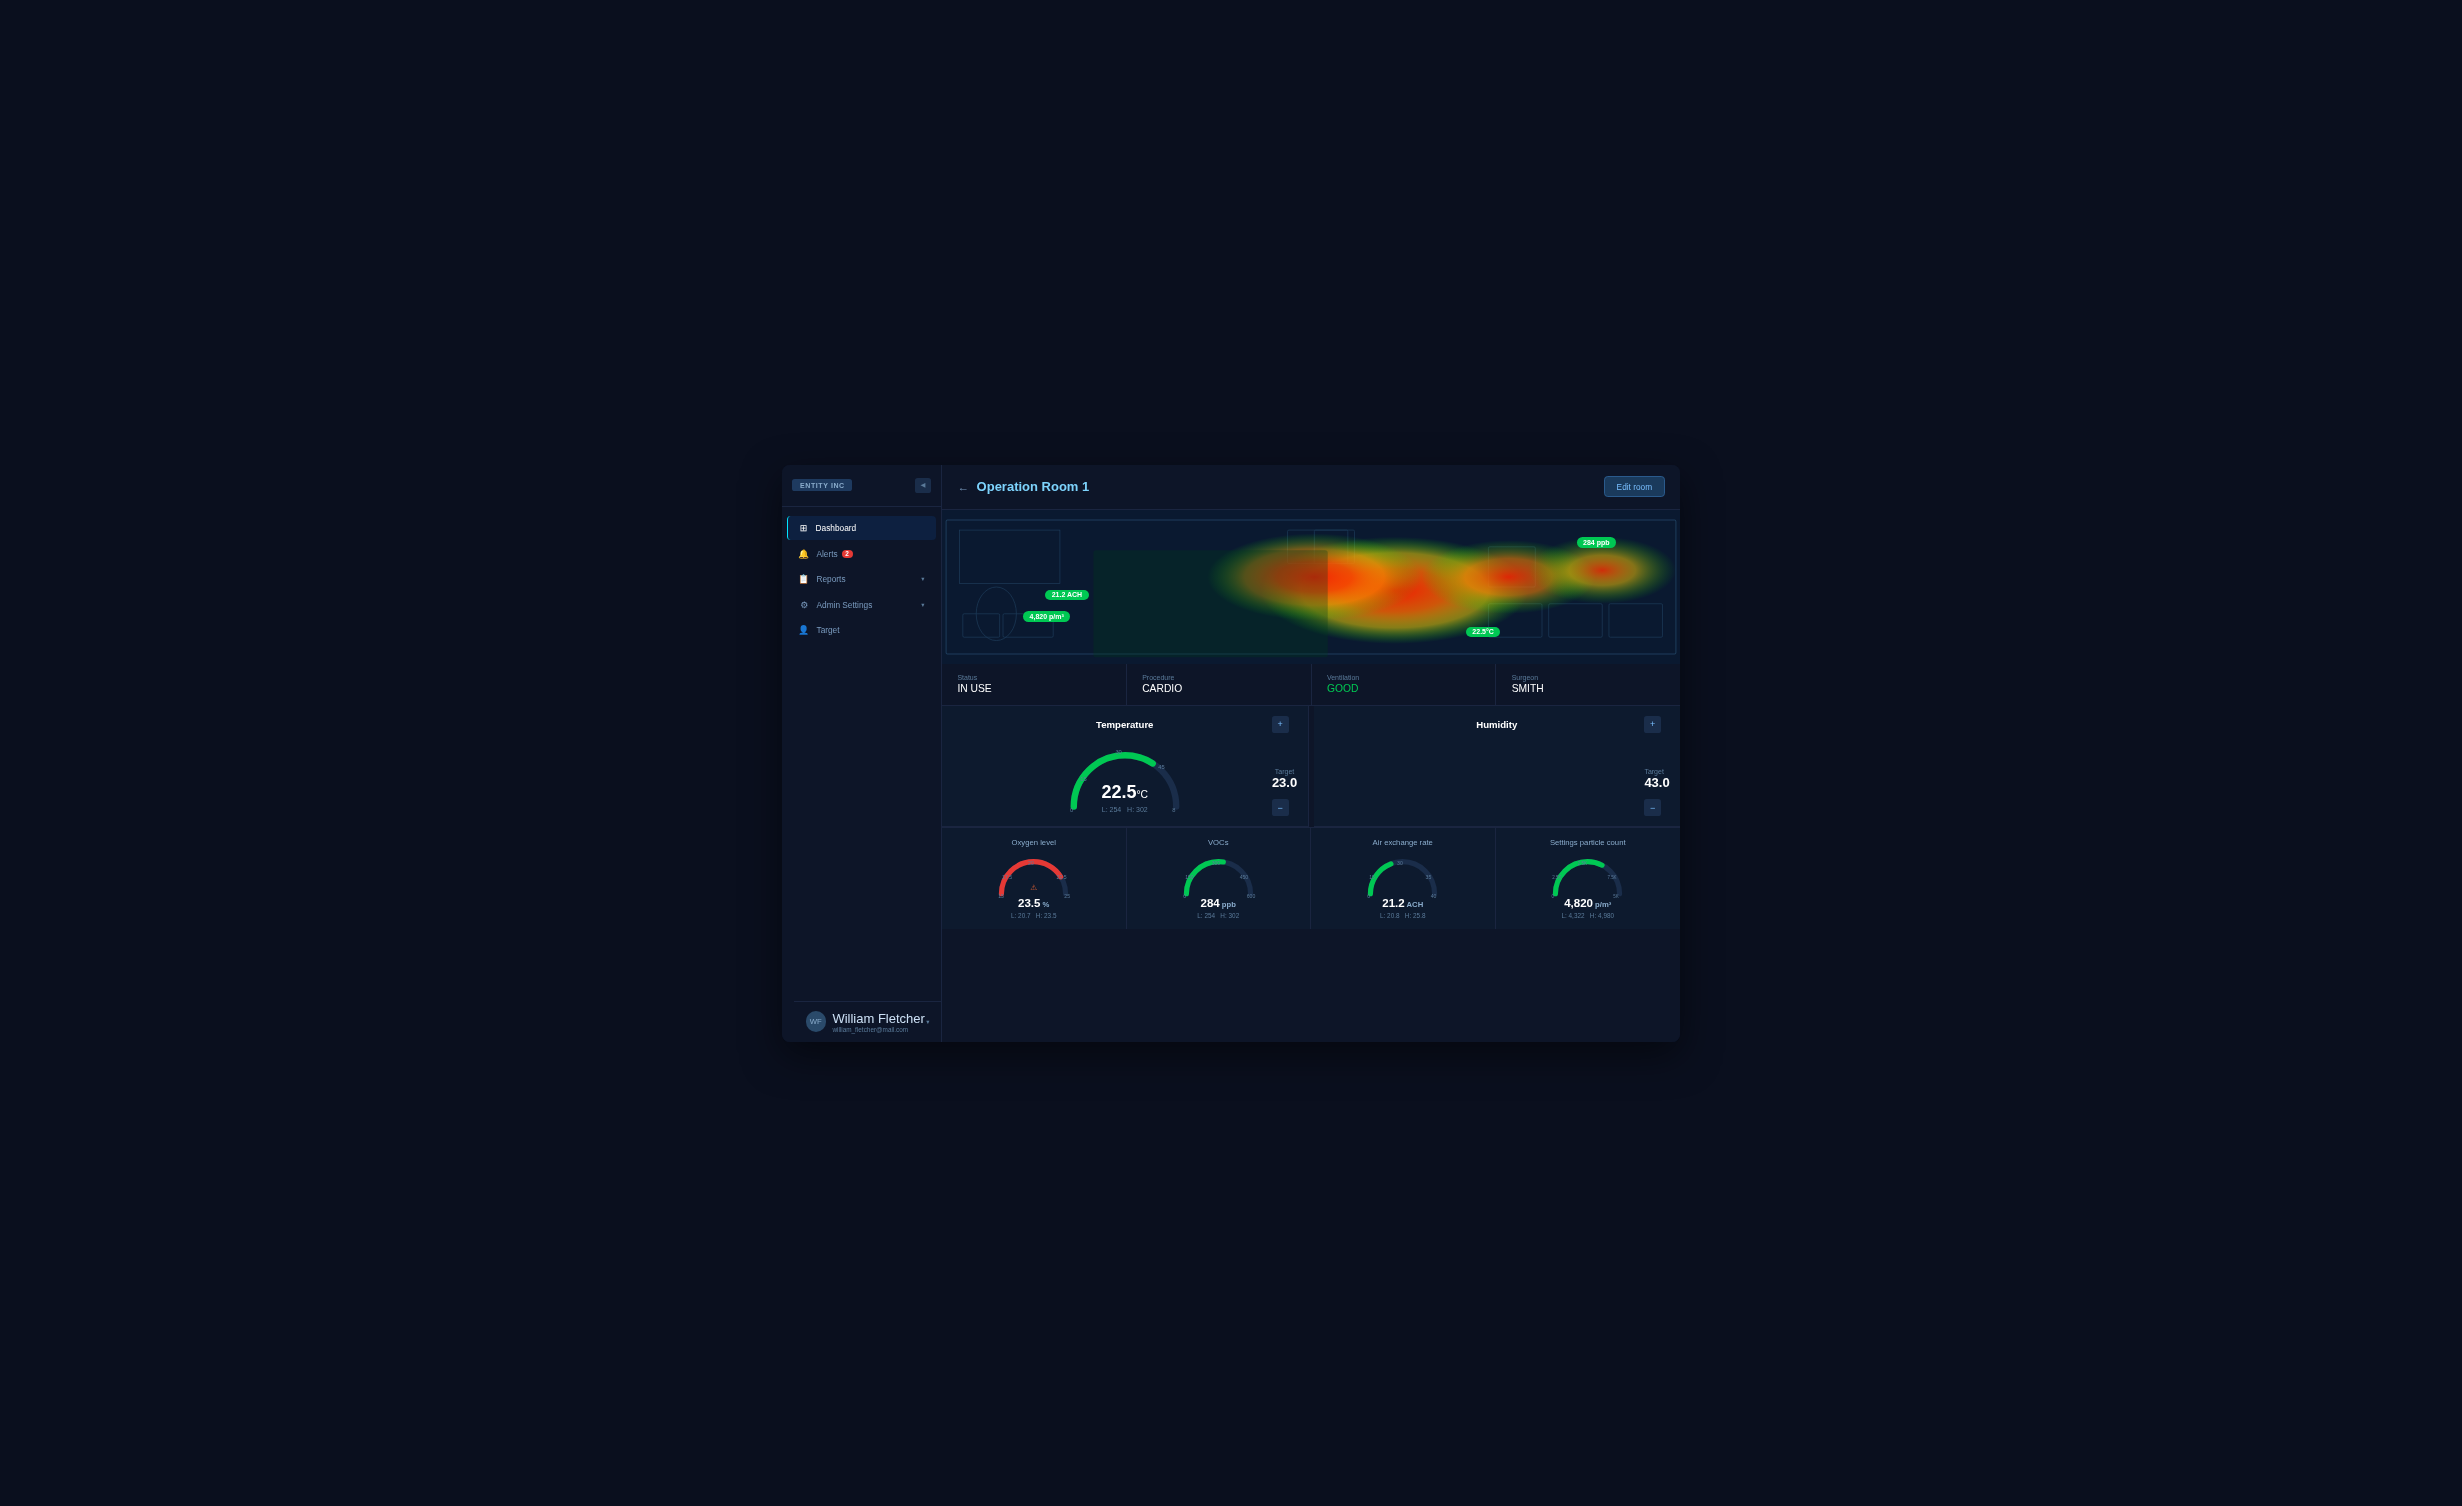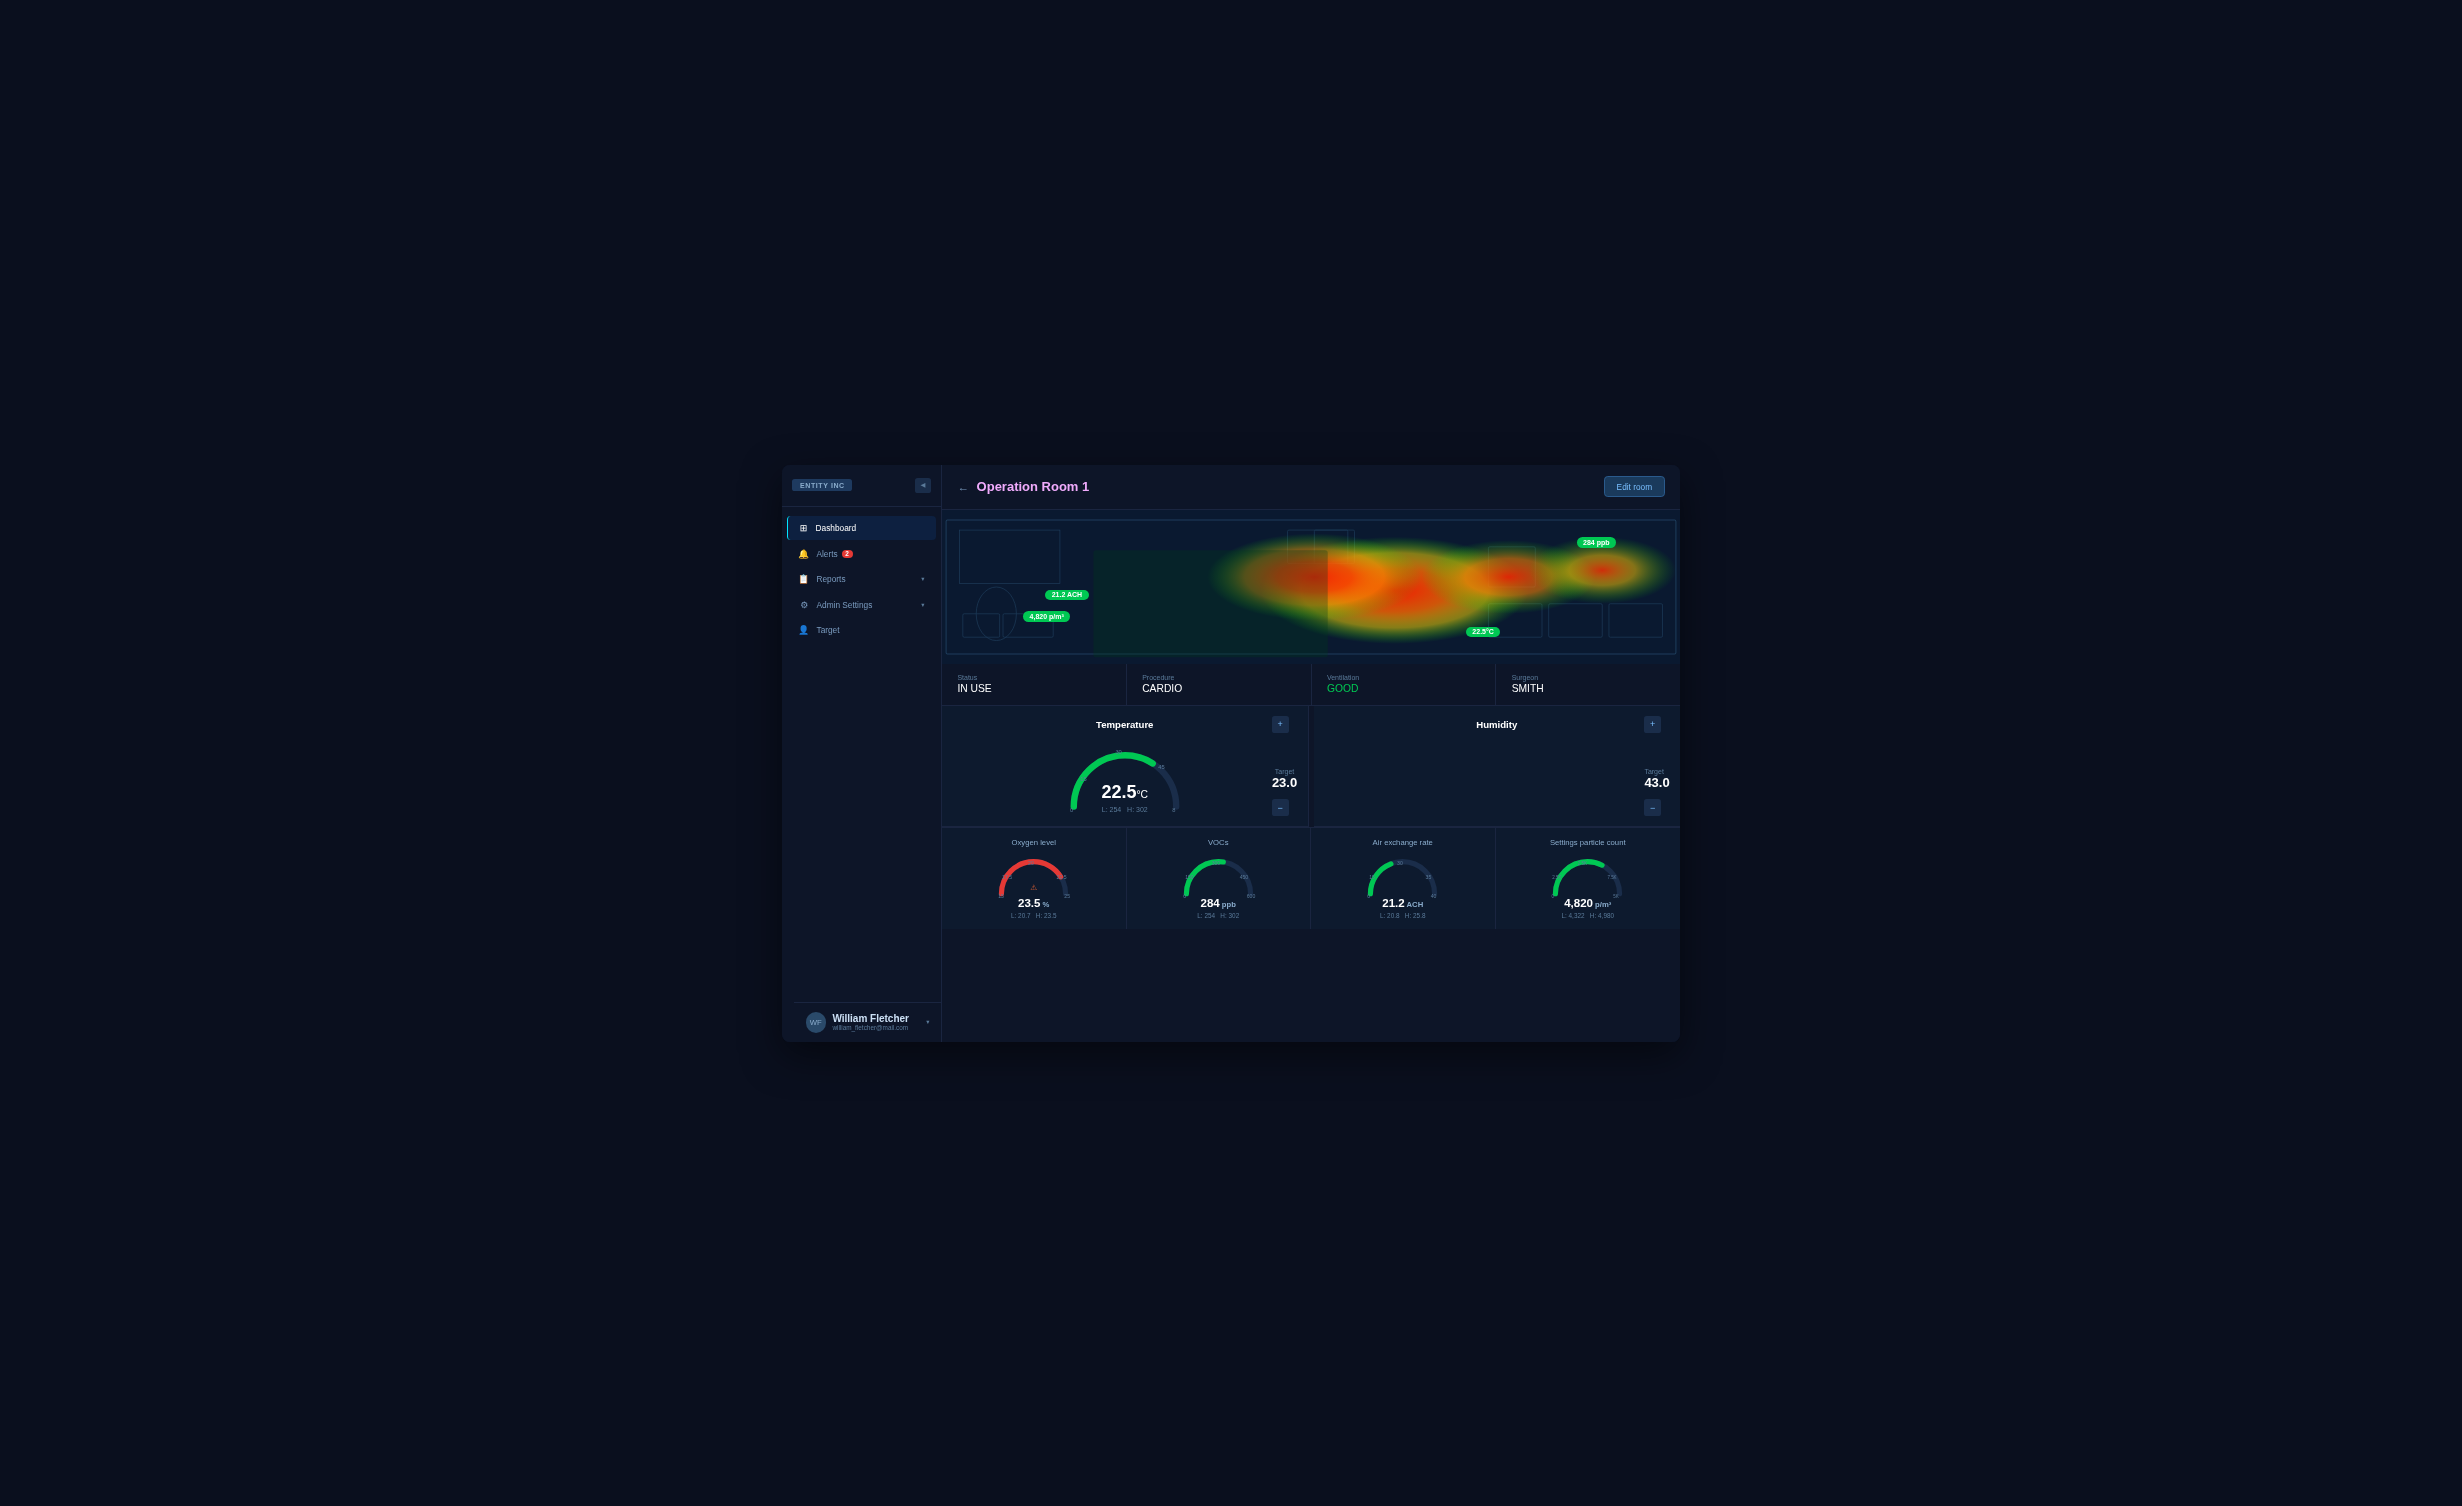--- a/index.html
+++ b/index.html
@@ -96,42 +96,42 @@
     .avatar {
       width: 20.5px; height: 20.5px;
       border-radius: 50%;
       background: #2a4a6a;
       display: flex; align-items: center; justify-content: center;
       font-size: 7.7px;
       color: #8aaccc;
       margin-right: 6.4px;
     }
     .user-info { flex: 1; }
-    .user-name { font-size: 10px; color: #cce0f5; font-weight: 700; }
+    .user-name { font-size: 13px; color: #cce0f5; font-weight: 400; }
     .user-email { font-size: 6.4px; color: #5a7a99; }
     .footer-chevron { color: #5a7a99; font-size: 6.4px; }
 
     
     .main {
       flex: 1;
       display: flex;
       flex-direction: column;
       overflow-y: auto;
       background: #0d1528;
     }
     .main-header {
       display: flex;
       align-items: center;
       justify-content: space-between;
       padding: 11.5px 15.4px;
       border-bottom: 0.6px solid #1a2540;
     }
     .header-left { display: flex; align-items: center; gap: 7.7px; }
     .back-arrow { color: #7a9bbf; font-size: 11.5px; cursor: pointer; }
-    .page-title { font-size: 13px; font-weight: 700; color: #f0abfc; }
+    .page-title { font-size: 13px; font-weight: 700; color: #7dd3fc; }
     .edit-room-btn {
       background: #1a3a5c;
       border: 0.6px solid #2a5a8c;
       color: #7abfff;
       padding: 4.5px 11.5px;
       border-radius: 3.8px;
       font-size: 8.3px;
       cursor: pointer;
     }
 

